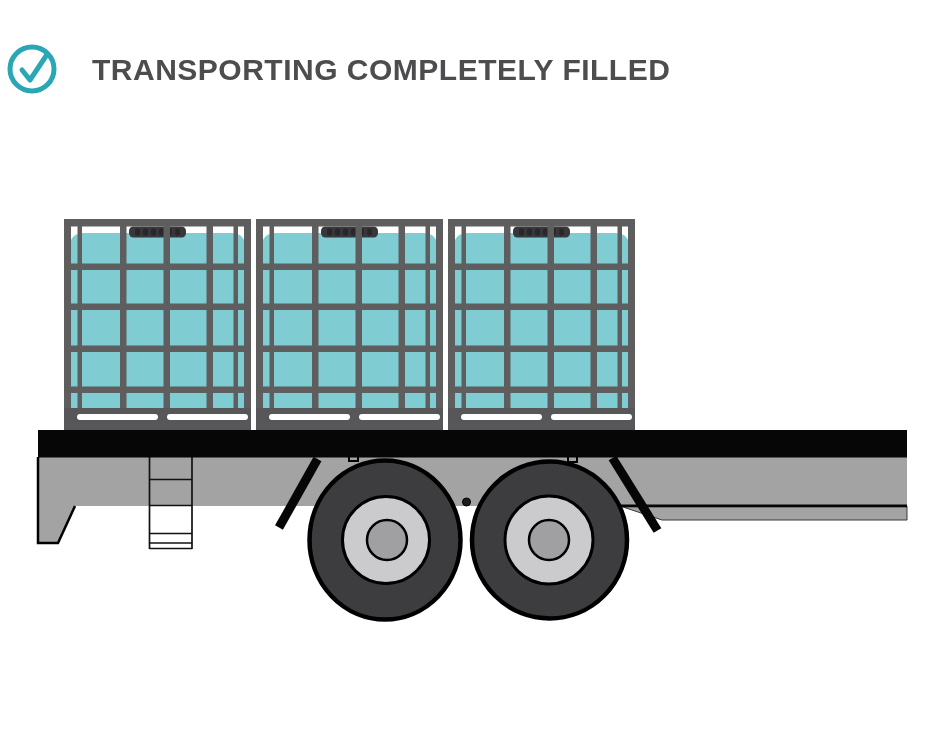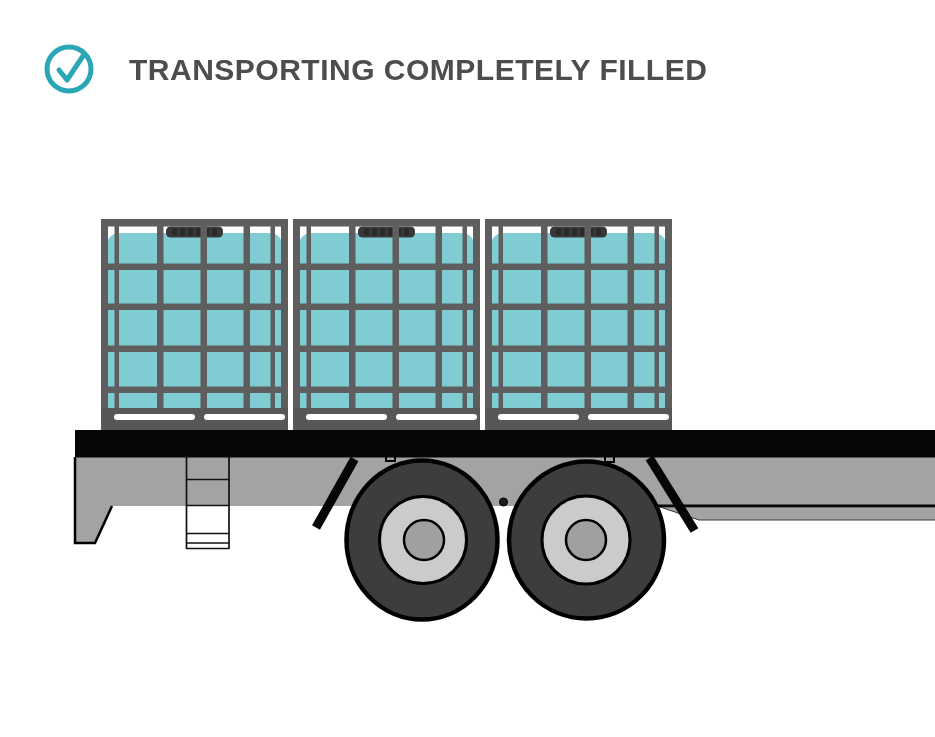--- a/index.html
+++ b/index.html
@@ -9,21 +9,20 @@
     width: 935px;
     height: 737px;
     font-family: "Liberation Sans", sans-serif;
     overflow: hidden;
   }
   .stage {
     position: relative;
     width: 793px;
     height: 737px;
     background: #ffffff;
-    margin-left: 37px;
   }
   .header {
     position: absolute;
     left: 0;
     top: 40px;
     height: 60px;
     display: flex;
     align-items: center;
     z-index: 2;
   }

